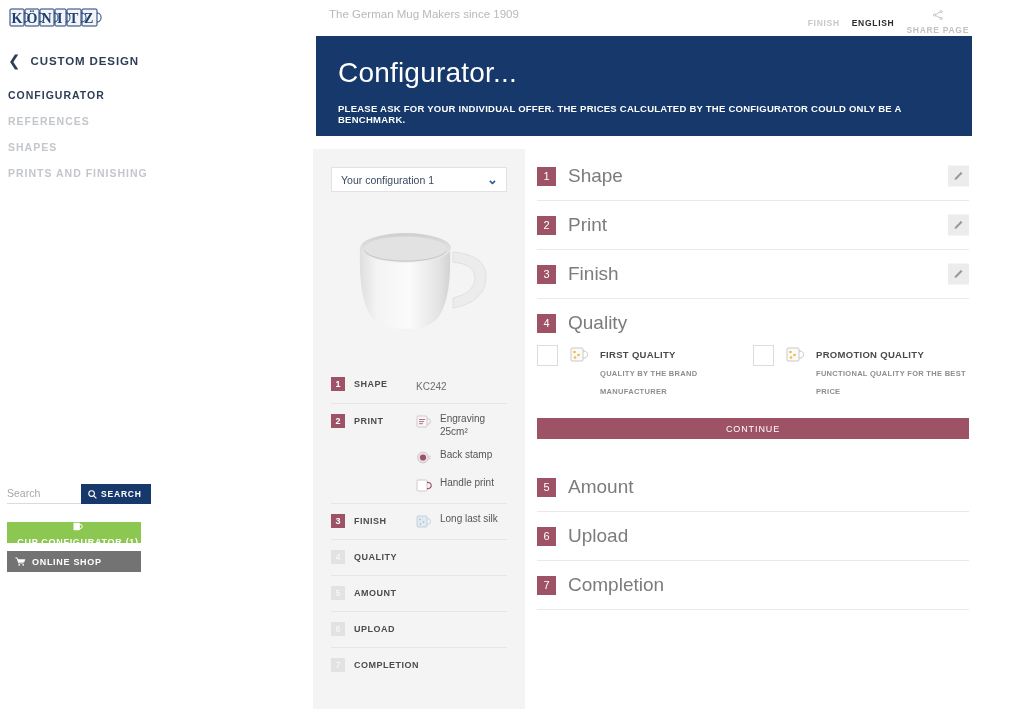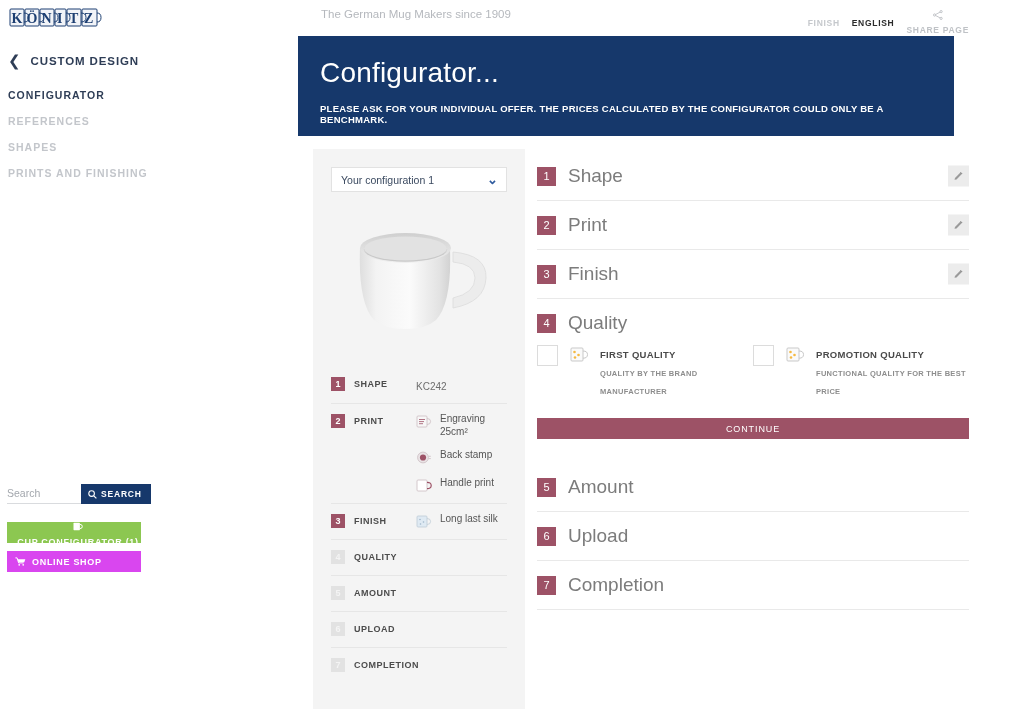--- a/index.html
+++ b/index.html
@@ -50,34 +50,34 @@
   .search-btn svg { display: block; }
 
   .side-btn {
     position: absolute; left: 7px; width: 134px; height: 21px;
     display: flex; align-items: center; gap: 6px; padding-left: 8px;
     color: #fff; font-size: 9px; letter-spacing: .7px; font-weight: 700;
     cursor: pointer;
   }
   .side-btn svg { display: block; flex: 0 0 auto; }
   .btn-cup  { top: 522px; background: #8cc751; flex-direction: column; }
-  .btn-shop { top: 551px; background: #d946ef; }
+  .btn-shop { top: 551px; background: #737373; }
 
   
   .topbar { position: absolute; left: 313px; top: 0; width: 656px; height: 32px; }
-  .tagline { position: absolute; left: 8px; top: 8px; font-size: 11.5px; color: #b5b8bd; }
+  .tagline { position: absolute; left: 16px; top: 8px; font-size: 11.5px; color: #b5b8bd; }
   .top-right { position: absolute; right: 0; top: 10px; display: flex; align-items: center; gap: 12px; }
   .lang { font-size: 8.5px; letter-spacing: .7px; font-weight: 700; color: #c5c8cc; cursor: pointer; }
   .lang.active { color: #2b2b2b; }
   .share { display: flex; align-items: center; gap: 5px; font-size: 8.5px; letter-spacing: .7px; font-weight: 700; color: #bfc2c6; cursor: pointer; flex-direction: column; }
   .share svg { display: block; }
 
   
   .banner {
-    position: absolute; left: 298px; top: 36px; width: 656px; height: 100px;
+    position: absolute; left: 316px; top: 36px; width: 656px; height: 100px;
     background: #16386b; color: #fff; padding: 22px 22px 0 22px;
   }
   .banner h1 { font-size: 28px; font-weight: 400; letter-spacing: .2px; line-height: 1.1; }
   .banner p { margin-top: 14px; font-size: 9.5px; font-weight: 700; letter-spacing: .25px; }
 
   
   .config-panel {
     position: absolute; left: 313px; top: 149px; width: 212px; height: 560px;
     background: #f4f4f4;
   }

